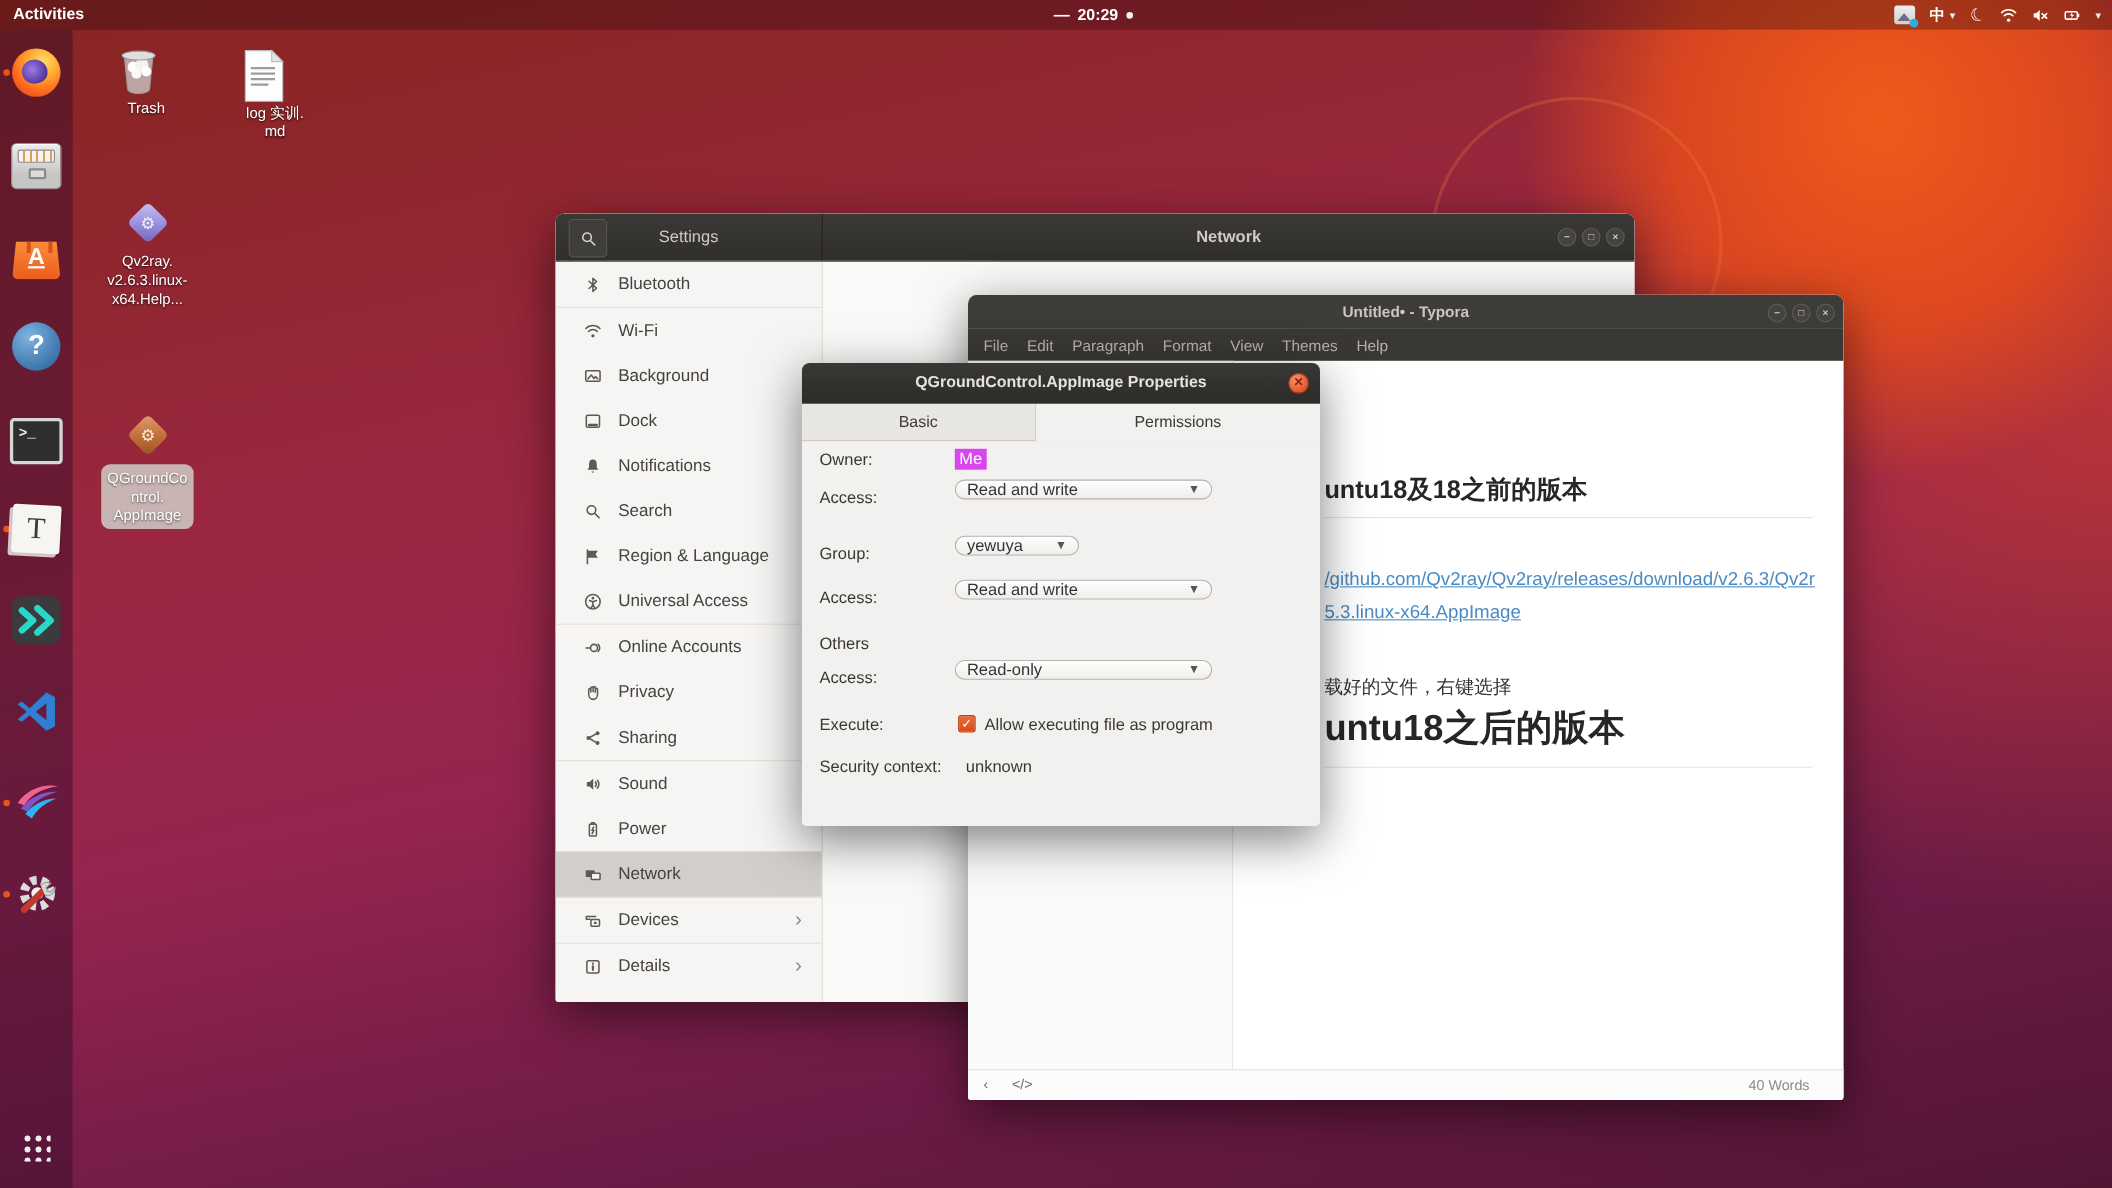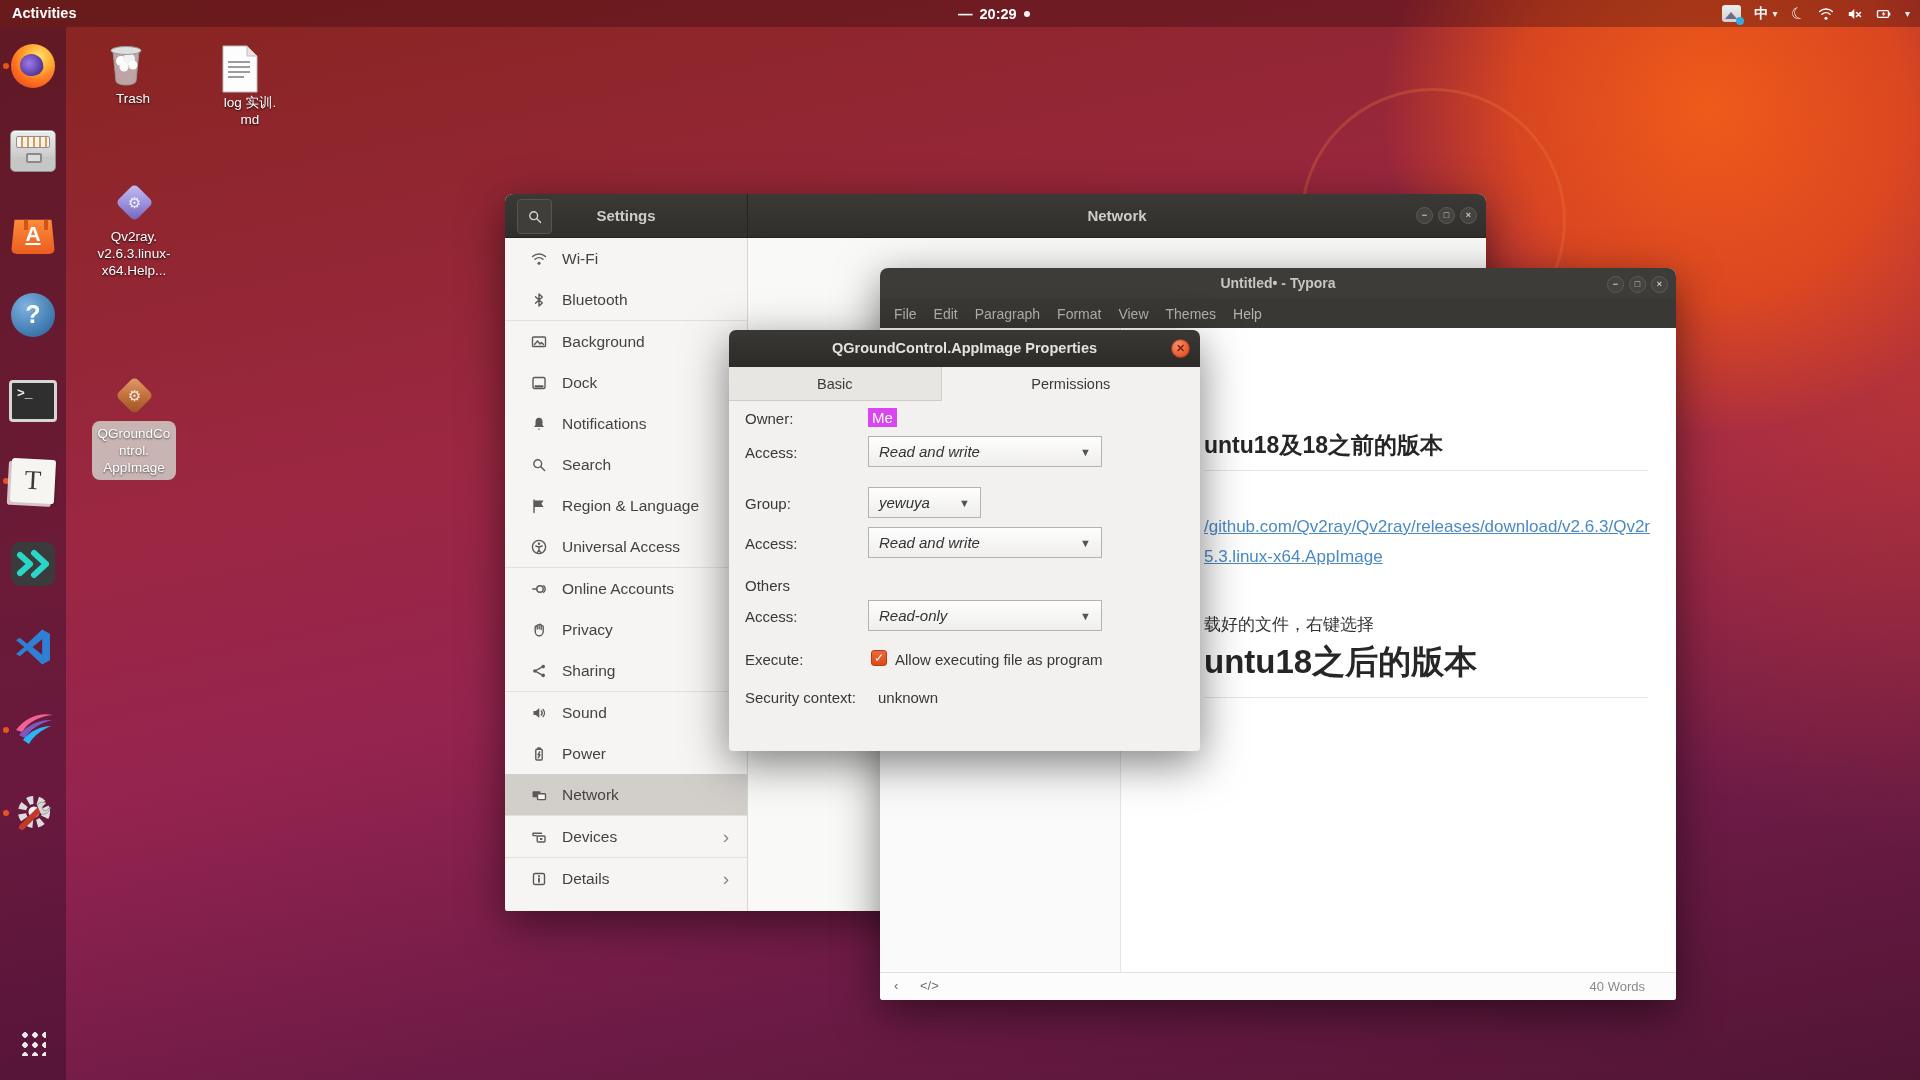--- a/index.html
+++ b/index.html
@@ -59,21 +59,21 @@
   
   .win{position:absolute;border-radius:8px 8px 3px 3px;box-shadow:0 12px 44px rgba(0,0,0,.5);overflow:hidden;}
   .ctrls{display:flex;gap:5px;}
   .cbtn{width:15px;height:15px;border-radius:50%;background:#45433f;border:1px solid #5d5b56;color:#cfccc7;
     font-size:9px;line-height:14px;text-align:center;}
   
   .win-settings{left:505px;top:194px;width:981px;height:717px;background:#f9f9f8;z-index:10;}
   .sw-header{height:43px;background:linear-gradient(#3b3935,#312f2b);display:flex;border-bottom:1px solid #222;}
   .sw-left{width:242px;position:relative;border-right:1px solid #262420;}
   .sw-search{position:absolute;left:12px;top:5px;width:33px;height:33px;border-radius:4px;background:#403e3a;border:1px solid #57554f;display:flex;align-items:center;justify-content:center;color:#d6d3ce;}
-  .sw-app-title{line-height:43px;text-align:center;color:#cfccc7;font-weight:700;font-size:15px;}
+  .sw-app-title{line-height:43px;text-align:center;color:#cfccc7;font-weight:400;font-size:15px;}
   .sw-main-h{flex:1;position:relative;text-align:center;line-height:43px;color:#cfccc7;font-weight:700;font-size:15px;}
   .sw-ctrls{position:absolute;right:9px;top:13px;}
   .sw-body{display:flex;height:673px;}
   .sidebar{width:242px;background:#f6f5f4;border-right:1px solid #d8d5d1;}
   .sb-row{height:41px;display:flex;align-items:center;font-size:15.5px;color:#454340;position:relative;}
   .sb-row.divided{border-bottom:1px solid #e3e0dc;}
   .sb-row.sel{background:#d2cfcb;}
   .sb-ic{width:16px;height:16px;margin:0 15px 0 26px;color:#5c5a55;display:inline-flex;}
   .sb-chev{margin-left:auto;margin-right:18px;color:#8a8884;font-size:19px;line-height:16px;}
   .s-main{flex:1;background:#f9f9f8;}
@@ -102,23 +102,23 @@
     background:radial-gradient(circle at 35% 30%,#f6926a,#e4572e 70%);border:1px solid #a53c1d;
     color:#86230c;font-size:11px;line-height:17px;text-align:center;font-weight:700;box-sizing:border-box;}
   .dlg-tabs{height:33px;display:flex;background:#e8e6e2;border-bottom:1px solid #cfccc8;text-align:center;}
   .tab{display:flex;align-items:center;justify-content:center;font-size:14.5px;color:#3c3a37;}
   .tab.inactive{width:45%;background:#e8e6e2;border-right:1px solid #d2cfca;}
   .tab.active{width:55%;background:#f2f1ef;margin-bottom:-1px;border-bottom:1px solid #f2f1ef;}
   .dlg-body{position:relative;height:350px;}
   .dl{position:absolute;left:16px;font-size:15px;color:#3a3833;}
   .dv{position:absolute;font-size:15px;color:#3a3833;}
   .chip{position:absolute;left:139px;top:7px;background:#d946ef;color:#fff;font-size:15px;padding:1px 4px;}
-  .combo{position:absolute;left:139px;width:234px;height:31px;border:1px solid #b6b2ac;border-radius:0;
+  .combo{position:absolute;left:139px;width:234px;height:18px;border:1px solid #b6b2ac;border-radius:12px;
     background:linear-gradient(#fefefe,#efeeec);box-shadow:inset 0 1px 0 #fff;display:flex;align-items:center;
-    padding:0 10px;box-sizing:border-box;font-size:15px;color:#333;font-style:italic;}
+    padding:0 10px;box-sizing:border-box;font-size:15px;color:#333;}
   .combo .car{margin-left:auto;color:#555;font-size:11px;}
   .cb{position:absolute;left:142px;width:16px;height:16px;border-radius:3px;background:linear-gradient(#ea6a3b,#dd4a16);
     border:1px solid #b93d12;color:#fff;font-size:12px;line-height:15px;text-align:center;box-sizing:border-box;}
   svg{display:block;}
 </style>
 </head>
 <body>
 
 <div class="stage">
   <div class="ring" style="left:1300px;top:88px;width:260px;height:260px;"></div>
@@ -294,37 +294,37 @@
         <span>Network</span>
         <span class="ctrls sw-ctrls">
           <span class="cbtn">−</span>
           <span class="cbtn">□</span>
           <span class="cbtn">×</span>
         </span>
       </div>
     </div>
     <div class="sw-body">
       <div class="sidebar">
+          <div class="sb-row divided">
+            <span class="sb-ic">
+              <svg width="16" height="16" viewBox="0 0 16 16" fill="none" stroke="currentColor" stroke-width="1.4" stroke-linecap="round" stroke-linejoin="round">
+                <path d="M4.5 4.7 11.3 11 8 14V2l3.3 3L4.5 11.3"></path>
+              </svg>
+            </span>
+            <span>Bluetooth</span>
+          </div>
           <div class="sb-row">
             <span class="sb-ic">
               <svg width="16" height="16" viewBox="0 0 16 16" fill="none" stroke="currentColor" stroke-width="1.4" stroke-linecap="round" stroke-linejoin="round">
                 <path d="M1.6 5.6a9 9 0 0 1 12.8 0"></path>
                 <path d="M4 8.3a5.6 5.6 0 0 1 8 0"></path>
                 <circle cx="8" cy="12.3" r="1.5" fill="currentColor" stroke="none"></circle>
               </svg>
             </span>
             <span>Wi-Fi</span>
-          </div>
-          <div class="sb-row divided">
-            <span class="sb-ic">
-              <svg width="16" height="16" viewBox="0 0 16 16" fill="none" stroke="currentColor" stroke-width="1.4" stroke-linecap="round" stroke-linejoin="round">
-                <path d="M4.5 4.7 11.3 11 8 14V2l3.3 3L4.5 11.3"></path>
-              </svg>
-            </span>
-            <span>Bluetooth</span>
           </div>
           <div class="sb-row">
             <span class="sb-ic">
               <svg width="16" height="16" viewBox="0 0 16 16" fill="none" stroke="currentColor" stroke-width="1.4" stroke-linecap="round" stroke-linejoin="round">
                 <rect x="1.5" y="3" width="13" height="9.5" rx="1"></rect>
                 <path d="M3.5 10.5 6.5 7l2.5 3 1.5-1.6 2 2.1"></path>
               </svg>
             </span>
             <span>Background</span>
           </div>

